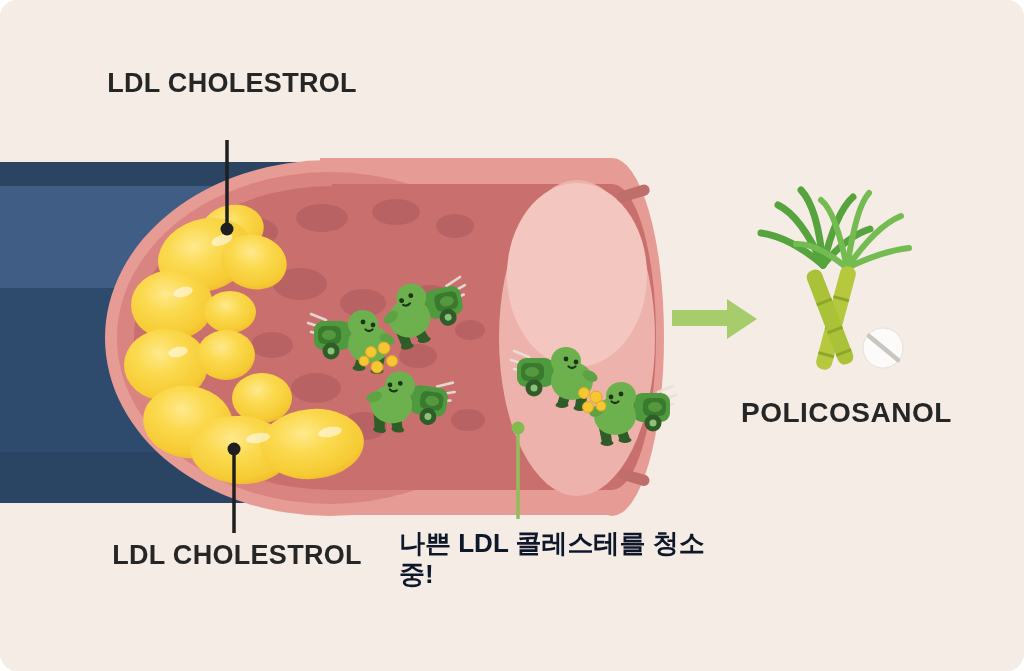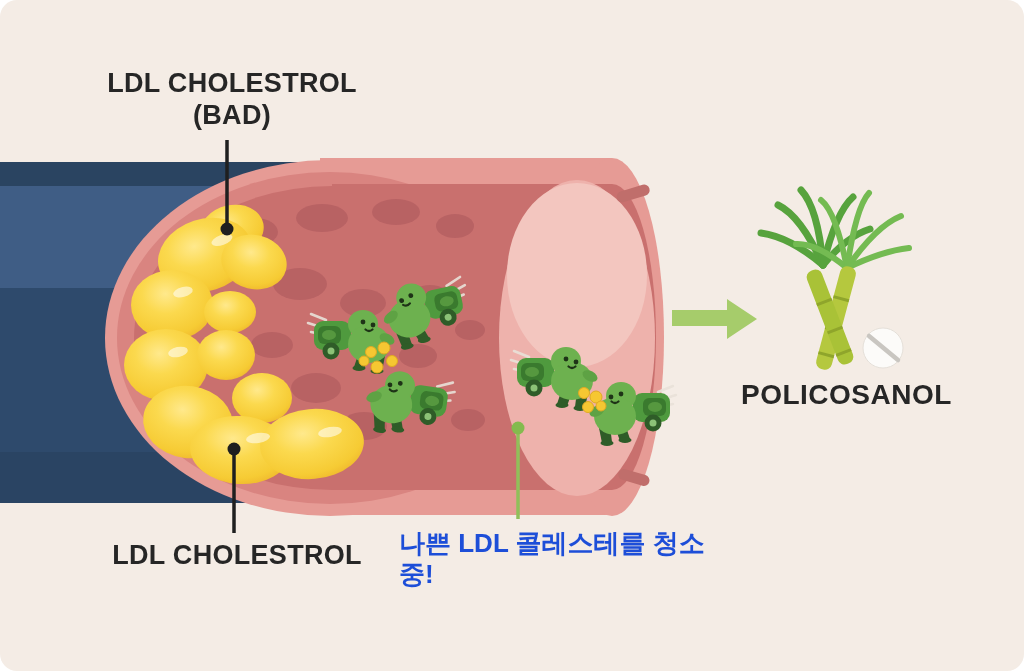--- a/index.html
+++ b/index.html
@@ -15,21 +15,21 @@
   .label{
     position:absolute;
     font-weight:700;
     color:#262626;
     line-height:1.18;
     letter-spacing:0.3px;
   }
   .label.center{text-align:center;}
   .big{font-size:27px;}
   .korean{
-    color:#1d4ed8;
+    color:#0f172a;
     font-size:26px;
     margin-top:3px;
     letter-spacing:0;
   }
   .poli{font-size:28px;letter-spacing:0.5px;}
 </style>
 </head>
 <body>
 
 <div id="stage">
@@ -195,26 +195,25 @@
 
     <g>
       <circle cx="883" cy="348" r="20" fill="#fcfbf9" stroke="#e4dfd8" stroke-width="1"></circle>
       <path d="M866,358 a20,20 0 0 0 27,8 a20,20 0 0 1 -27,-8 z" fill="#e7e2da" opacity="0.9"></path>
       <line x1="869" y1="336" x2="898" y2="360" stroke="#c9c6c1" stroke-width="4.5" stroke-linecap="round"></line>
     </g>
   </svg>
 
   <div class="label center big" style="left:82px;top:68px;width:300px;">
     <div>LDL CHOLESTROL</div>
-    <div>(BAD)</div>
   </div>
 
   <div class="label center big" style="left:87px;top:540px;width:300px;">
     <div>LDL CHOLESTROL</div>
   </div>
 
   <div class="label big" style="left:399px;top:525px;width:340px;">
     <div class="korean">나쁜 LDL 콜레스테를 청소중!</div>
   </div>
 
-  <div class="label center poli" style="left:741px;top:378px;width:200px;">POLICOSANOL</div>
+  <div class="label center poli" style="left:741px;top:396px;width:200px;">POLICOSANOL</div>
 
 </div>
 
 </body></html>

